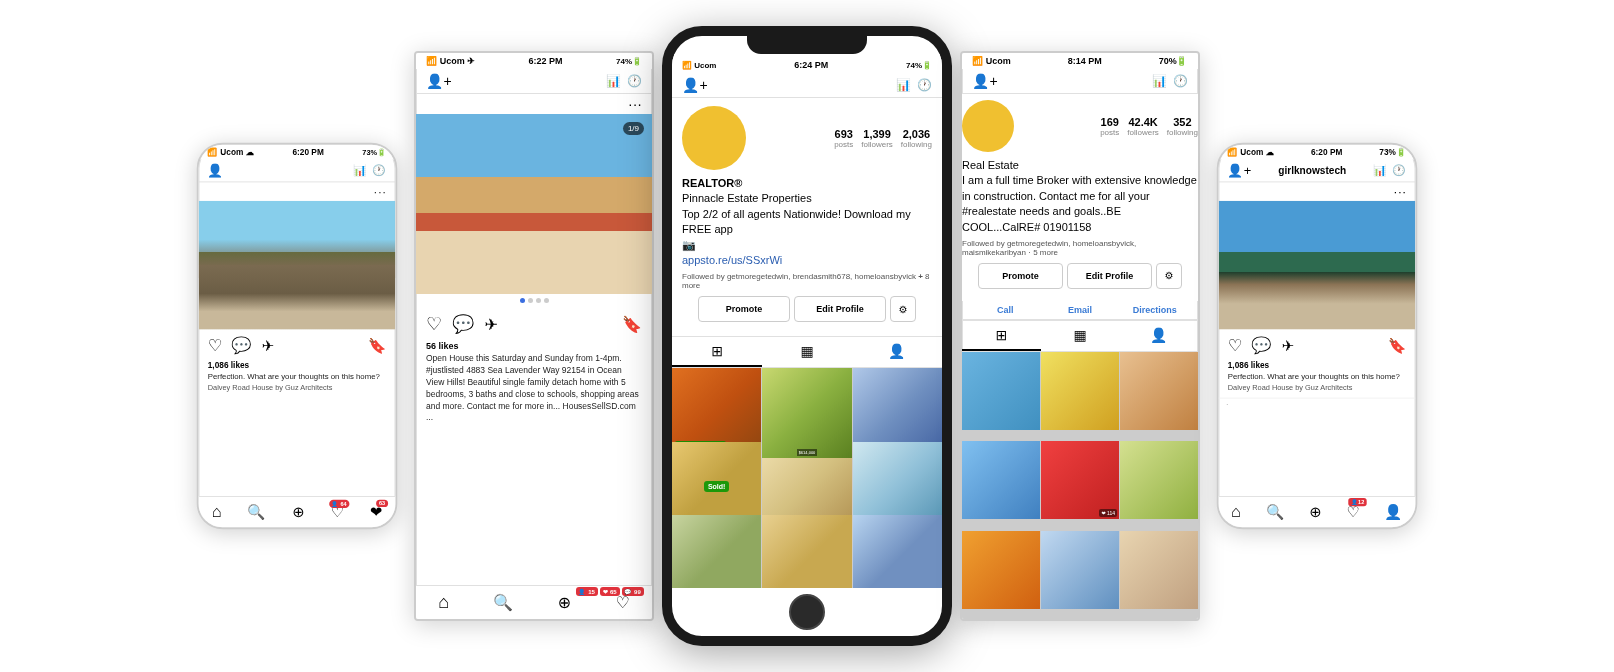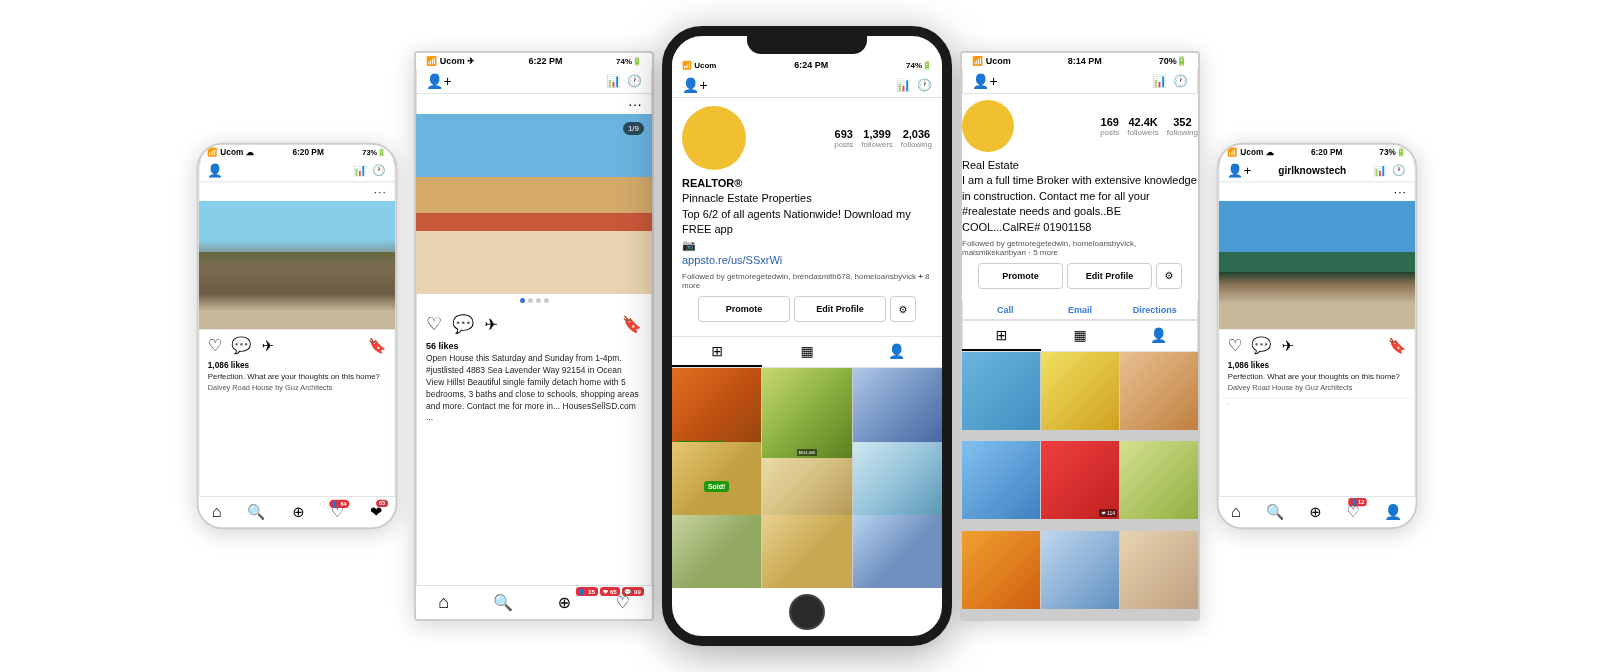--- a/index.html
+++ b/index.html
@@ -511,21 +511,21 @@
             <div class="stat-item">
               <span class="stat-number">2,036</span>
               <span class="stat-label">following</span>
             </div>
           </div>
         </div>
 
         <div class="profile-bio">
           <div class="bold">REALTOR®</div>
           <div>Pinnacle Estate Properties</div>
-          <div>Top 6/2 of all agents Nationwide! Download my FREE app</div>
+          <div>Top 2/2 of all agents Nationwide! Download my FREE app</div>
           <div>📷</div>
           <div class="link">appsto.re/us/SSxrWi</div>
         </div>
 
         <div class="followed-by">
           <span>Followed by getmoregetedwin, brendasmith678, homeloansbyvick</span>
           <span style="font-weight:600"> + </span><span>8 more</span>
         </div>
 
         <div class="action-buttons">

